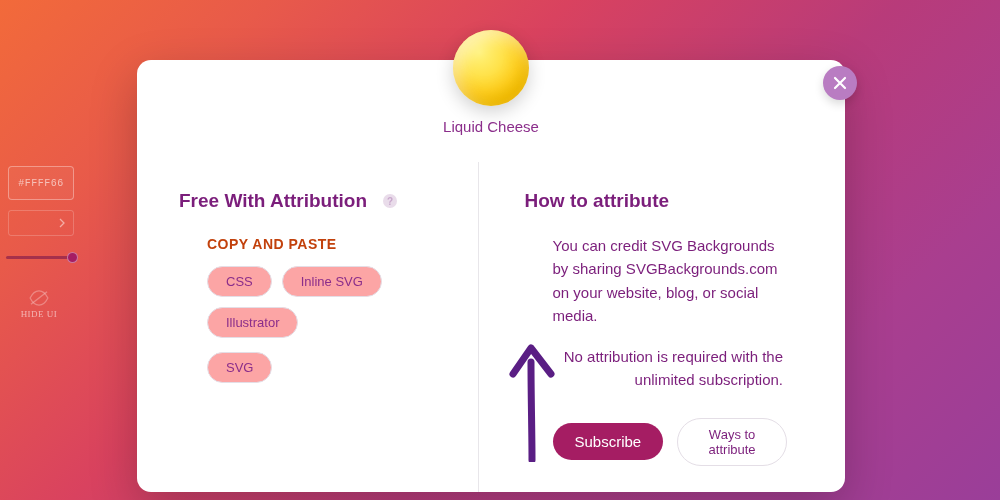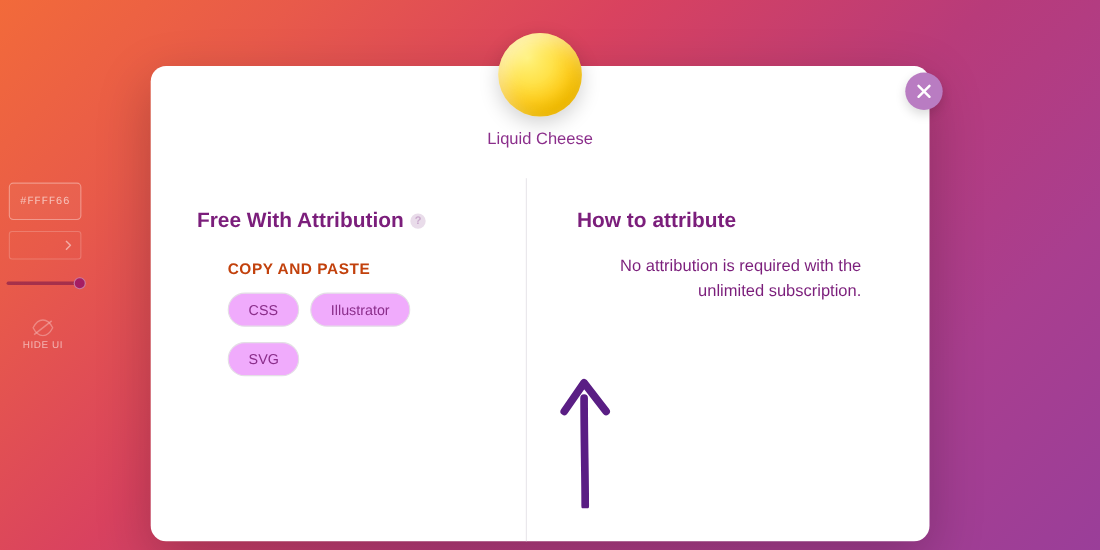--- a/index.html
+++ b/index.html
@@ -22,21 +22,21 @@
   .side-step {
     width: 66px; height: 26px; margin: 10px 0 0 8px; border: 1px solid rgba(255,255,255,0.2);
     border-radius: 3px; display:flex; align-items:center; justify-content:flex-end; padding-right:8px;
     color: rgba(255,255,255,0.45);
   }
   .side-slider { position: relative; width: 70px; height: 14px; margin: 14px 0 0 6px; }
   .side-slider .track { position:absolute; left:0; right:0; top:6px; height:3px; background: rgba(122,22,75,0.6); border-radius:2px; }
   .side-slider .knob { position:absolute; right:-2px; top:2px; width:11px; height:11px; border-radius:50%; background:#a51d63; border:1px solid rgba(255,255,255,0.4); }
   .side-hide { margin: 26px 0 0 14px; text-align:center; width:50px; }
   .side-hide svg { display:block; margin: 0 auto 2px; opacity:.55; }
-  .side-hide span { font-size:9px; letter-spacing:.5px; color: rgba(255,255,255,0.55); }
+  .side-hide span { font-size:9px; letter-spacing:.5px; color: rgba(255,255,255,0.55); font-family: Liberation Serif, serif; }
 
   .modal {
     position: absolute; left: 137px; top: 60px; width: 708px; height: 432px;
     background: #fff; border-radius: 14px; box-shadow: 0 16px 48px rgba(0,0,0,0.22);
   }
   .close {
     position:absolute; right:-12px; top:6px; width:34px; height:34px; border-radius:50%;
     background:#b97cc2; display:flex; align-items:center; justify-content:center; cursor:pointer;
     box-shadow: 0 4px 10px rgba(0,0,0,0.15);
   }
@@ -51,34 +51,34 @@
     position:absolute; left:0; right:0; top:58px; text-align:center;
     color:#8b2e8b; font-size:15px; font-weight:500;
   }
   .cols {
     position:absolute; left:0; right:0; top:102px; bottom:0; display:flex;
   }
   .col { flex:1; padding: 28px 48px 28px 48px; }
   .col-left { border-right: 1px solid #e8e6ea; padding-left:42px; padding-right:36px; }
   .col-right { padding-left:46px; padding-right:58px; }
   .sec-h {
-    color:#7b1e7b; font-weight:700; font-size:19px; display:flex; align-items:center; gap:6px;
+    color:#7b1e7b; font-weight:700; font-size:19px; display:flex; align-items:center; gap:16px;
   }
   .sec-h .q {
     width:14px; height:14px; border-radius:50%; background:#e9dcea; color:#c9a8cc;
     font-size:10px; display:inline-flex; align-items:center; justify-content:center; font-weight:700;
   }
   .sub-h {
     margin-top:24px; color:#c2410c; font-size:14px; font-weight:600; letter-spacing:.5px;
     padding-left:28px;
   }
   .pill-row { margin-top:14px; padding-left:28px; display:flex; gap:10px; flex-wrap:wrap; }
   .pill {
     border:1px solid #e4dee6; border-radius:999px; padding:7px 18px;
-    color:#8b2e8b; font-size:13px; background:#f0abfc; cursor:pointer;
+    color:#8b2e8b; font-size:13px; background:#fca5a5; cursor:pointer;
   }
   .para { color:#7b1e7b; font-size:15px; line-height:1.55; margin-top:22px; padding-left:28px; padding-right:4px; }
   .cta-row { margin-top:26px; padding-left:28px; display:flex; gap:14px; align-items:center; }
   .btn-primary {
     background:#a51d63; color:#fff; border:none; border-radius:999px;
     padding:10px 22px; font-size:15px; cursor:pointer;
   }
   .btn-outline {
     border:1px solid #e4dee6; background:#fff; color:#7b1e7b; border-radius:999px;
     padding:8px 18px; font-size:13px; cursor:pointer;
@@ -123,32 +123,38 @@
 
     <div class="cols">
       <div class="col col-left">
         <div class="sec-h">
           <span>Free With Attribution</span>
           <span class="q">?</span>
         </div>
         <div class="sub-h">COPY AND PASTE</div>
         <div class="pill-row">
           <button class="pill">CSS</button>
+          <button class="pill">Inline SVG</button>
           <button class="pill">Illustrator</button>
         </div>
         <div class="pill-row">
           <button class="pill">SVG</button>
         </div>
       </div>
 
       <div class="col col-right">
         <div class="sec-h">
           <span>How to attribute</span>
         </div>
+        <p class="para">You can credit SVG Backgrounds by sharing SVGBackgrounds.com on your website, blog, or social media.</p>
         <p class="para" style="margin-top:18px;text-align:right;">No attribution is required with the unlimited subscription.</p>
+        <div class="cta-row">
+          <button class="btn-primary">Subscribe</button>
+          <button class="btn-outline">Ways to attribute</button>
+        </div>
       </div>
     </div>
 
     <svg class="arrow" viewBox="0 0 54 120">
       <path d="M27 118 C 27 90 26 55 26 20" stroke="#5a1e84" stroke-width="7" fill="none" stroke-linecap="round"></path>
       <path d="M8 32 L26 6 L46 32" stroke="#5a1e84" stroke-width="7" fill="none" stroke-linecap="round" stroke-linejoin="round"></path>
     </svg>
   </div>
 </div>
 

